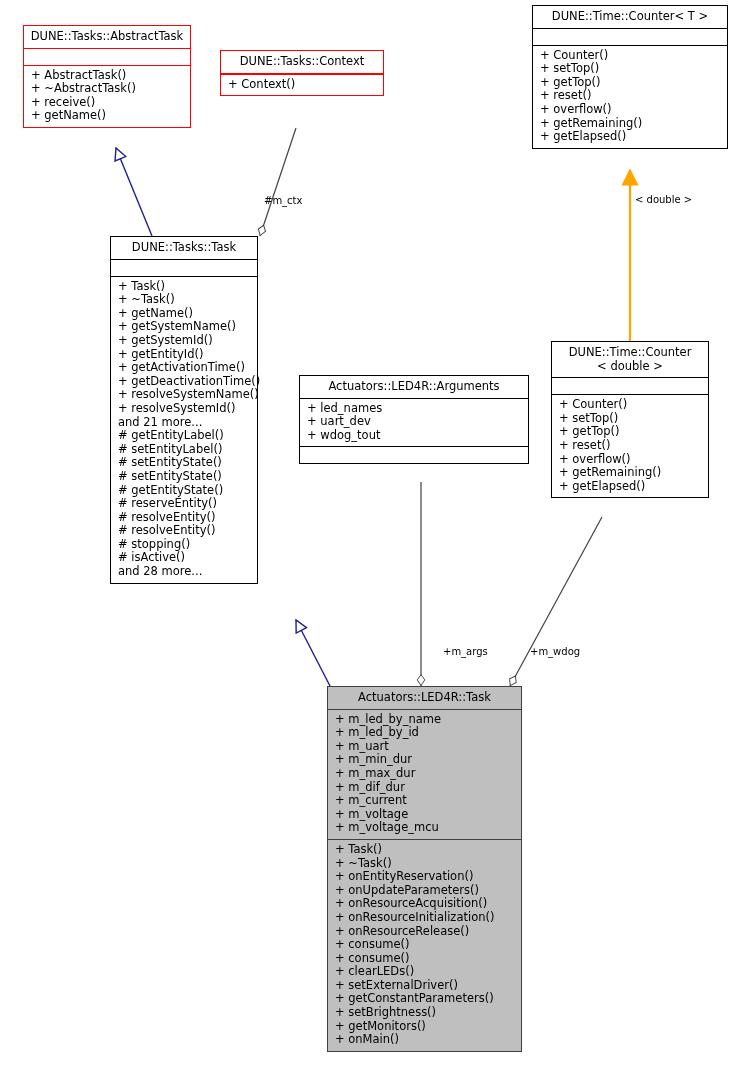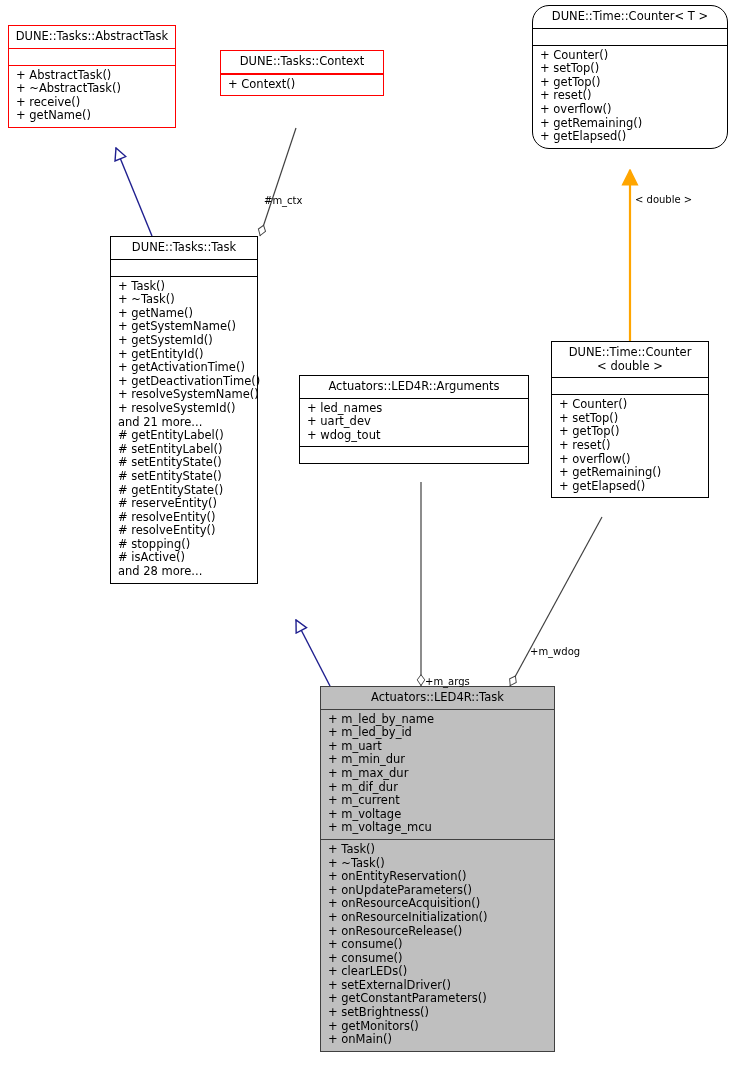--- a/index.html
+++ b/index.html
@@ -104,21 +104,21 @@
 
     <line x1="630" y1="341" x2="630" y2="170" stroke="#ffa500" stroke-width="2.2" marker-end="url(#solid-tri-orange)"></line>
 
     <line x1="330" y1="686" x2="296" y2="620" stroke="#1f1f8f" stroke-width="1.4" marker-end="url(#hollow-tri)"></line>
 
     <line x1="421" y1="482" x2="421" y2="686" stroke="#404040" stroke-width="1.2" marker-end="url(#diamond)"></line>
 
     <line x1="602" y1="517" x2="510" y2="686" stroke="#404040" stroke-width="1.2" marker-end="url(#diamond)"></line>
   </svg>
 
-  <div class="node red" style="left:8px; top:25px; width:168px;">
+  <div class="node red" style="left:23px; top:25px; width:168px;">
     <div class="title">DUNE::Tasks::AbstractTask</div>
     <div class="sep"></div>
     <div class="compartment empty"></div>
     <div class="sep"></div>
     <div class="compartment">
       <div class="row">+ AbstractTask()</div>
       <div class="row">+ ~AbstractTask()</div>
       <div class="row">+ receive()</div>
       <div class="row">+ getName()</div>
     </div>
@@ -126,21 +126,21 @@
 
   <div class="node red" style="left:220px; top:50px; width:164px;">
     <div class="title">DUNE::Tasks::Context</div>
     <div class="sep"></div>
     <div class="sep"></div>
     <div class="compartment">
       <div class="row">+ Context()</div>
     </div>
   </div>
 
-  <div class="node" style="left:532px; top:5px; width:196px;border-radius:17px;">
+  <div class="node" style="left:532px; top:5px; width:196px;">
     <div class="title">DUNE::Time::Counter&lt; T &gt;</div>
     <div class="sep"></div>
     <div class="compartment empty"></div>
     <div class="sep"></div>
     <div class="compartment">
       <div class="row">+ Counter()</div>
       <div class="row">+ setTop()</div>
       <div class="row">+ getTop()</div>
       <div class="row">+ reset()</div>
       <div class="row">+ overflow()</div>
@@ -202,21 +202,21 @@
       <div class="row">+ Counter()</div>
       <div class="row">+ setTop()</div>
       <div class="row">+ getTop()</div>
       <div class="row">+ reset()</div>
       <div class="row">+ overflow()</div>
       <div class="row">+ getRemaining()</div>
       <div class="row">+ getElapsed()</div>
     </div>
   </div>
 
-  <div class="node filled" style="left:320px; top:686px; width:235px;">
+  <div class="node filled" style="left:327px; top:686px; width:195px;">
     <div class="title">Actuators::LED4R::Task</div>
     <div class="sep"></div>
     <div class="compartment">
       <div class="row">+ m_led_by_name</div>
       <div class="row">+ m_led_by_id</div>
       <div class="row">+ m_uart</div>
       <div class="row">+ m_min_dur</div>
       <div class="row">+ m_max_dur</div>
       <div class="row">+ m_dif_dur</div>
       <div class="row">+ m_current</div>
@@ -238,16 +238,16 @@
       <div class="row">+ setExternalDriver()</div>
       <div class="row">+ getConstantParameters()</div>
       <div class="row">+ setBrightness()</div>
       <div class="row">+ getMonitors()</div>
       <div class="row">+ onMain()</div>
     </div>
   </div>
 
   <div class="edge-label" style="left:264px; top:194px;">#m_ctx</div>
   <div class="edge-label" style="left:635px; top:193px;">&lt; double &gt;</div>
-  <div class="edge-label" style="left:425px; top:645px;margin-top:30px;">+m_args</div>
+  <div class="edge-label" style="left:443px; top:645px;">+m_args</div>
   <div class="edge-label" style="left:530px; top:645px;">+m_wdog</div>
 
 </div>
 
 </body></html>

